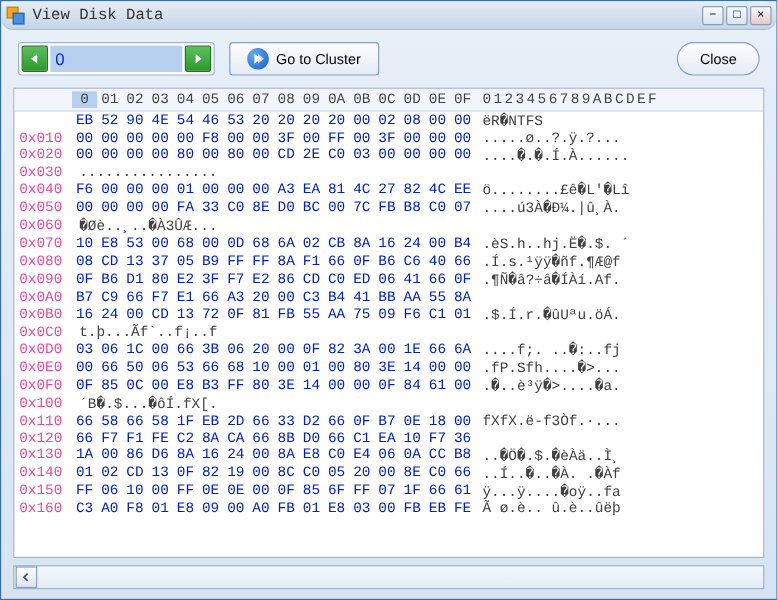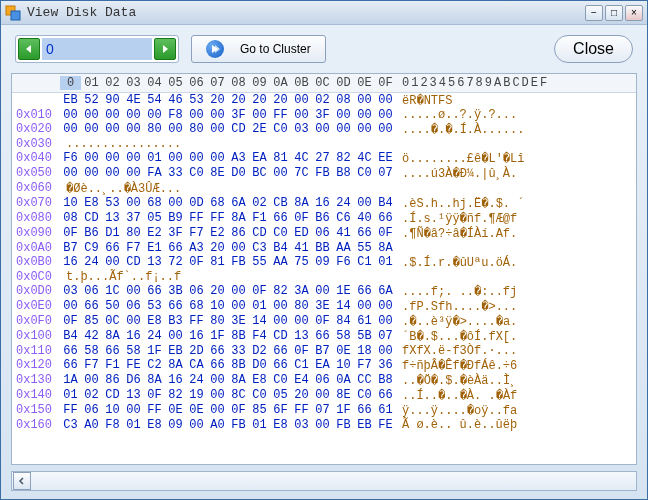--- a/index.html
+++ b/index.html
@@ -1,54 +1,54 @@
 <!DOCTYPE html>
 <html><head>
 <meta charset="utf-8">
 <style>
 * { box-sizing: border-box; margin: 0; padding: 0; }
 body { font-family: Tahoma, Arial, sans-serif; font-size: 11px; background: #fff; width: 648px; height: 500px; overflow: hidden; }
 
 .window { width: 648px; height: 500px; border: 1px solid #3a6ea5; background: linear-gradient(#e8f0f8, #d6e4f2); display: flex; flex-direction: column; }
 
-.titlebar { height: 24px; background: linear-gradient(#e6edf5, #c4d5e8); display: flex; align-items: center; padding: 0 4px; border-bottom: 1px solid #a8bcd4; }
+.titlebar { height: 24px; background: linear-gradient(#e6edf5, #c4d5e8); display: flex; align-items: center; padding: 0 4px; border-bottom: 1px solid #a8bcd4; border-radius: 10px; }
 .titlebar-icon { width: 16px; height: 16px; margin-right: 6px; }
 .titlebar-title { flex: 1; font-family: "Courier New", monospace; font-size: 13px; color: #333; }
 .win-btns { display: flex; gap: 2px; }
 .win-btn { width: 18px; height: 16px; border: 1px solid #8a9db3; background: linear-gradient(#f8fbfe, #d9e5f2); font-size: 10px; display: flex; align-items: center; justify-content: center; cursor: pointer; border-radius: 2px; }
 .win-btn.close { background: linear-gradient(#f8fbfe, #e8c8c8); }
 
 .toolbar { height: 48px; padding: 8px 14px; display: flex; align-items: center; gap: 12px; }
 .nav-group { display: flex; align-items: center; gap: 2px; border: 1px solid #a0b4cc; border-radius: 3px; background: #fff; padding: 2px; }
 .nav-btn { width: 22px; height: 22px; background: linear-gradient(#5dbf5d, #2a9a2a); border: 1px solid #1a7a1a; border-radius: 2px; display: flex; align-items: center; justify-content: center; cursor: pointer; }
 .nav-btn svg { fill: #fff; }
 .nav-input { width: 110px; height: 22px; border: none; outline: none; font-size: 14px; color: #0033cc; background: #b8d0f0; padding: 0 4px; }
 
-.goto-btn { height: 28px; padding: 0 14px; border: 1px solid #8aa0bc; border-radius: 3px; background: linear-gradient(#fdfdfe, #e4ecf5); display: flex; align-items: center; gap: 16px; cursor: pointer; font-size: 12px; }
+.goto-btn { height: 28px; padding: 0 14px; border: 1px solid #8aa0bc; border-radius: 3px; background: linear-gradient(#fdfdfe, #e4ecf5); display: flex; align-items: center; gap: 6px; cursor: pointer; font-size: 12px; }
 .goto-btn .circ { width: 18px; height: 18px; border-radius: 50%; background: radial-gradient(circle at 30% 30%, #6aa8f0, #1560c8); display: flex; align-items: center; justify-content: center; }
 .goto-btn .circ svg { fill: #fff; }
 
 .spacer { flex: 1; }
-.close-btn { height: 28px; padding: 0 18px; border: 1px solid #8aa0bc; border-radius: 14px; background: linear-gradient(#fdfdfe, #e4ecf5); cursor: pointer; font-size: 16px; }
+.close-btn { height: 28px; padding: 0 18px; border: 1px solid #8aa0bc; border-radius: 14px; background: linear-gradient(#fdfdfe, #e4ecf5); cursor: pointer; font-size: 12px; }
 
 .hex-area { flex: 1; margin: 0 10px 6px 10px; border: 1px solid #a0b4cc; background: #fff; overflow: hidden; display: flex; flex-direction: column; }
 .hex-header { display: flex; font-family: "Courier New", monospace; font-size: 12px; color: #444; background: #f2f6fb; border-bottom: 1px solid #ccd8e6; align-items: center; }
 .hex-header .off-col { width: 48px; padding: 2px 4px; }
 .hex-header .byte-cols { padding: 2px 0; letter-spacing: 0; }
 .hex-header .byte-cols span { display: inline-block; width: 21px; text-align: center; }
 .hex-header .byte-cols span.first { background: #b8d0f0; }
 .hex-header .ascii-col { padding: 2px 6px; flex: 1; letter-spacing: 2px; }
 .hex-header .sc { width: 16px; }
 
 .hex-body { flex: 1; overflow-y: scroll; font-family: "Courier New", monospace; font-size: 12px; }
 .hex-row { display: flex; white-space: pre; font-family: Liberation Mono, monospace; }
-.hex-row .off { width: 48px; padding: 0 4px; color: #8b5cf6; }
+.hex-row .off { width: 48px; padding: 0 4px; color: #ec4899; }
 .hex-row .bytes { color: #0020c0; }
 .hex-row .bytes span { display: inline-block; width: 21px; text-align: center; }
-.hex-row .ascii { padding: 0 6px; color: #a16207; flex: 1; letter-spacing: 0; }
+.hex-row .ascii { padding: 0 6px; color: #404040; flex: 1; letter-spacing: 0; }
 
 .bottom-scroll { height: 20px; margin: 0 10px 8px 10px; border: 1px solid #a0b4cc; background: linear-gradient(#f4f8fc, #e2ecf6); display: flex; align-items: center; }
 .bottom-scroll .sbtn { width: 18px; height: 18px; border: 1px solid #8aa0bc; background: linear-gradient(#fdfdfe, #dce6f2); display: flex; align-items: center; justify-content: center; margin: 0 1px; }
 
 ::-webkit-scrollbar { width: 16px; }
 ::-webkit-scrollbar-track { background: #e8eef6; }
 ::-webkit-scrollbar-thumb { background: linear-gradient(#d4e0ee, #b8cce2); border: 1px solid #9ab0c8; border-radius: 2px; }
 ::-webkit-scrollbar-button { height: 16px; background: linear-gradient(#f4f8fc, #d8e4f0); border: 1px solid #9ab0c8; }
 </style>
 </head>
@@ -118,23 +118,23 @@
         <div class="hex-row"><div class="off">0x060</div><div class="ascii">�Øè..¸..�À3ÛÆ...</div></div>
         <div class="hex-row"><div class="off">0x070</div><div class="bytes"><span>10</span><span>E8</span><span>53</span><span>00</span><span>68</span><span>00</span><span>0D</span><span>68</span><span>6A</span><span>02</span><span>CB</span><span>8A</span><span>16</span><span>24</span><span>00</span><span>B4</span></div><div class="ascii">.èS.h..hj.Ë�.$. ´</div></div>
         <div class="hex-row"><div class="off">0x080</div><div class="bytes"><span>08</span><span>CD</span><span>13</span><span>37</span><span>05</span><span>B9</span><span>FF</span><span>FF</span><span>8A</span><span>F1</span><span>66</span><span>0F</span><span>B6</span><span>C6</span><span>40</span><span>66</span></div><div class="ascii">.Í.s.¹ÿÿ�ñf.¶Æ@f</div></div>
         <div class="hex-row"><div class="off">0x090</div><div class="bytes"><span>0F</span><span>B6</span><span>D1</span><span>80</span><span>E2</span><span>3F</span><span>F7</span><span>E2</span><span>86</span><span>CD</span><span>C0</span><span>ED</span><span>06</span><span>41</span><span>66</span><span>0F</span></div><div class="ascii">.¶Ñ�â?÷â�ÍÀí.Af.</div></div>
         <div class="hex-row"><div class="off">0x0A0</div><div class="bytes"><span>B7</span><span>C9</span><span>66</span><span>F7</span><span>E1</span><span>66</span><span>A3</span><span>20</span><span>00</span><span>C3</span><span>B4</span><span>41</span><span>BB</span><span>AA</span><span>55</span><span>8A</span></div></div>
         <div class="hex-row"><div class="off">0x0B0</div><div class="bytes"><span>16</span><span>24</span><span>00</span><span>CD</span><span>13</span><span>72</span><span>0F</span><span>81</span><span>FB</span><span>55</span><span>AA</span><span>75</span><span>09</span><span>F6</span><span>C1</span><span>01</span></div><div class="ascii">.$.Í.r.�ûUªu.öÁ.</div></div>
         <div class="hex-row"><div class="off">0x0C0</div><div class="ascii">t.þ...Ãf`..f¡..f</div></div>
         <div class="hex-row"><div class="off">0x0D0</div><div class="bytes"><span>03</span><span>06</span><span>1C</span><span>00</span><span>66</span><span>3B</span><span>06</span><span>20</span><span>00</span><span>0F</span><span>82</span><span>3A</span><span>00</span><span>1E</span><span>66</span><span>6A</span></div><div class="ascii">....f;. ..�:..fj</div></div>
         <div class="hex-row"><div class="off">0x0E0</div><div class="bytes"><span>00</span><span>66</span><span>50</span><span>06</span><span>53</span><span>66</span><span>68</span><span>10</span><span>00</span><span>01</span><span>00</span><span>80</span><span>3E</span><span>14</span><span>00</span><span>00</span></div><div class="ascii">.fP.Sfh....�&gt;...</div></div>
         <div class="hex-row"><div class="off">0x0F0</div><div class="bytes"><span>0F</span><span>85</span><span>0C</span><span>00</span><span>E8</span><span>B3</span><span>FF</span><span>80</span><span>3E</span><span>14</span><span>00</span><span>00</span><span>0F</span><span>84</span><span>61</span><span>00</span></div><div class="ascii">.�..è³ÿ�&gt;....�a.</div></div>
-        <div class="hex-row"><div class="off">0x100</div><div class="bytes"><span>B4</span><span>42</span><span>8A</span><span>16</span><span>24</span><span>00</span><span>16</span><span>1F</span><span>8B</span><span>F4</span><span>CD</span><span>13</span><span>66</span><span>58</span><span>5B</span><span>07</span></div><div class="ascii">´B�.$...�ôÍ.fX[.</div></div>
+        <div class="hex-row"><div class="off">0x100</div><div class="ascii">´B�.$...�ôÍ.fX[.</div></div>
         <div class="hex-row"><div class="off">0x110</div><div class="bytes"><span>66</span><span>58</span><span>66</span><span>58</span><span>1F</span><span>EB</span><span>2D</span><span>66</span><span>33</span><span>D2</span><span>66</span><span>0F</span><span>B7</span><span>0E</span><span>18</span><span>00</span></div><div class="ascii">fXfX.ë-f3Òf.·...</div></div>
-        <div class="hex-row"><div class="off">0x120</div><div class="bytes"><span>66</span><span>F7</span><span>F1</span><span>FE</span><span>C2</span><span>8A</span><span>CA</span><span>66</span><span>8B</span><span>D0</span><span>66</span><span>C1</span><span>EA</span><span>10</span><span>F7</span><span>36</span></div><div class="ascii">f÷ñþÂ�Êf�ÐfÁê.÷6</div></div>
+        <div class="hex-row"><div class="off">0x120</div><div class="bytes"><span>66</span><span>F7</span><span>F1</span><span>FE</span><span>C2</span><span>8A</span><span>CA</span><span>66</span><span>8B</span><span>D0</span><span>66</span><span>C1</span><span>EA</span><span>10</span><span>F7</span><span>36</span></div></div>
         <div class="hex-row"><div class="off">0x130</div><div class="bytes"><span>1A</span><span>00</span><span>86</span><span>D6</span><span>8A</span><span>16</span><span>24</span><span>00</span><span>8A</span><span>E8</span><span>C0</span><span>E4</span><span>06</span><span>0A</span><span>CC</span><span>B8</span></div><div class="ascii">..�Ö�.$.�èÀä..Ì¸</div></div>
         <div class="hex-row"><div class="off">0x140</div><div class="bytes"><span>01</span><span>02</span><span>CD</span><span>13</span><span>0F</span><span>82</span><span>19</span><span>00</span><span>8C</span><span>C0</span><span>05</span><span>20</span><span>00</span><span>8E</span><span>C0</span><span>66</span></div><div class="ascii">..Í..�..�À. .�Àf</div></div>
         <div class="hex-row"><div class="off">0x150</div><div class="bytes"><span>FF</span><span>06</span><span>10</span><span>00</span><span>FF</span><span>0E</span><span>0E</span><span>00</span><span>0F</span><span>85</span><span>6F</span><span>FF</span><span>07</span><span>1F</span><span>66</span><span>61</span></div><div class="ascii">ÿ...ÿ....�oÿ..fa</div></div>
         <div class="hex-row"><div class="off">0x160</div><div class="bytes"><span>C3</span><span>A0</span><span>F8</span><span>01</span><span>E8</span><span>09</span><span>00</span><span>A0</span><span>FB</span><span>01</span><span>E8</span><span>03</span><span>00</span><span>FB</span><span>EB</span><span>FE</span></div><div class="ascii">Ã ø.è.. û.è..ûëþ</div></div>
       </div>
   </div>
 
   <div class="bottom-scroll">
     <div class="sbtn">
       <svg width="8" height="8" viewBox="0 0 8 8">

